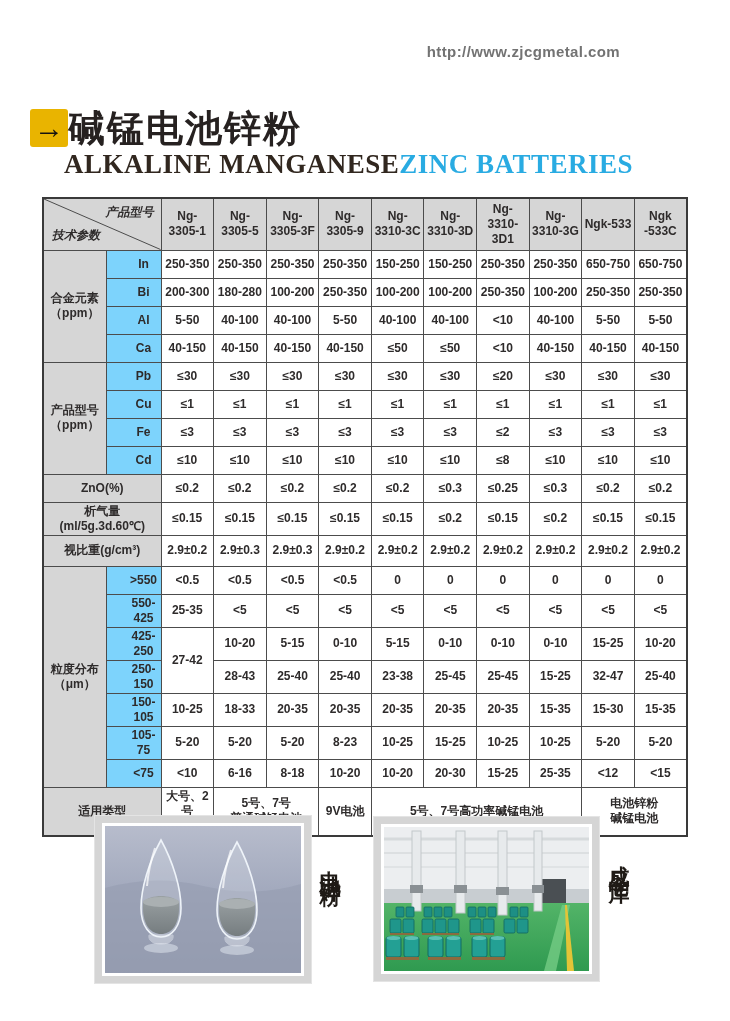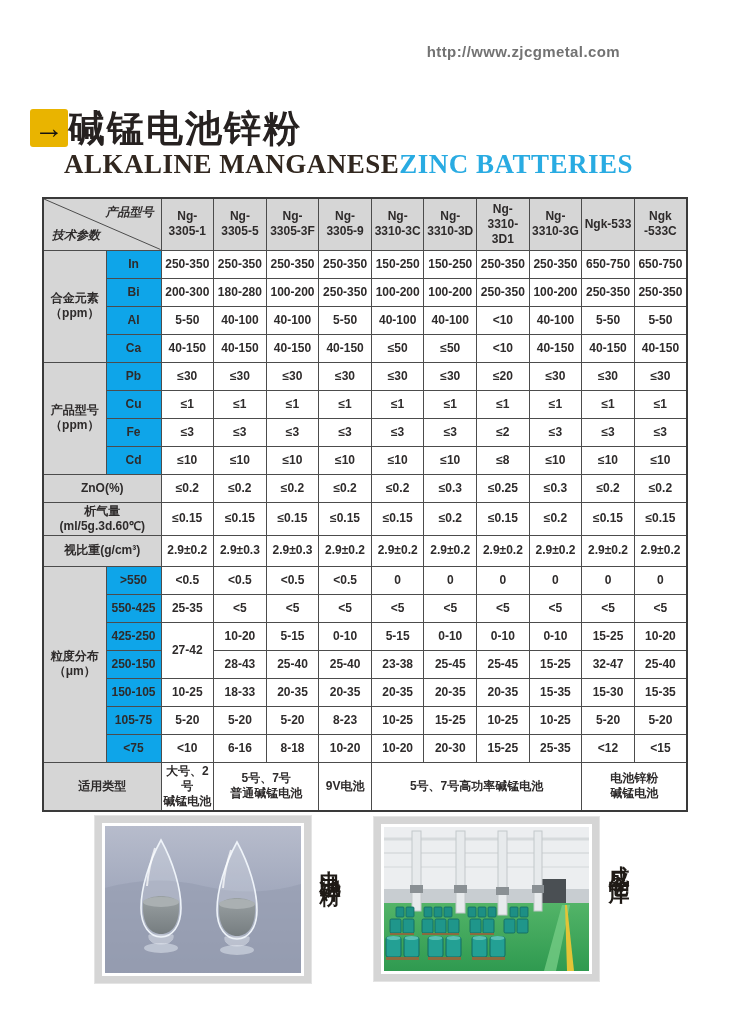--- a/index.html
+++ b/index.html
@@ -33,21 +33,21 @@
     position:absolute; left:42px; top:197px; width:646px;
     border-collapse:collapse; table-layout:fixed;
     border:2px solid #3a3a3a;
   }
   table.spec td {
     border:1px solid #4c4c4c; text-align:center; vertical-align:middle;
     font-size:12px; font-weight:bold; color:#2e2b2b;
     white-space:pre-line; line-height:1.25; padding:1px 0; overflow:hidden;
   }
   table.spec td.g { background:#d6d6d6; }
-  table.spec td.sub { background:#0ea5e9; }
+  table.spec td.sub { background:#7dd3fc;padding-left:20px; }
   table.spec td.dat { background:#fff; }
   table.spec tr { height:28px; }
   table.spec tr.head-row { height:52px; }
   table.spec tr:nth-child(11), table.spec tr:nth-child(12) { height:31px; }
   table.spec tr:last-child { height:41px; }
   td.corner { position:relative; padding:0;font-style:italic; }
   td.corner svg.diag { position:absolute; left:0; top:0; width:100%; height:100%; display:block; }
   td.corner .c-top { position:absolute; top:6px; right:7px; font-size:12px; }
   td.corner .c-bot { position:absolute; bottom:7px; left:8px; font-size:12px; }
 

